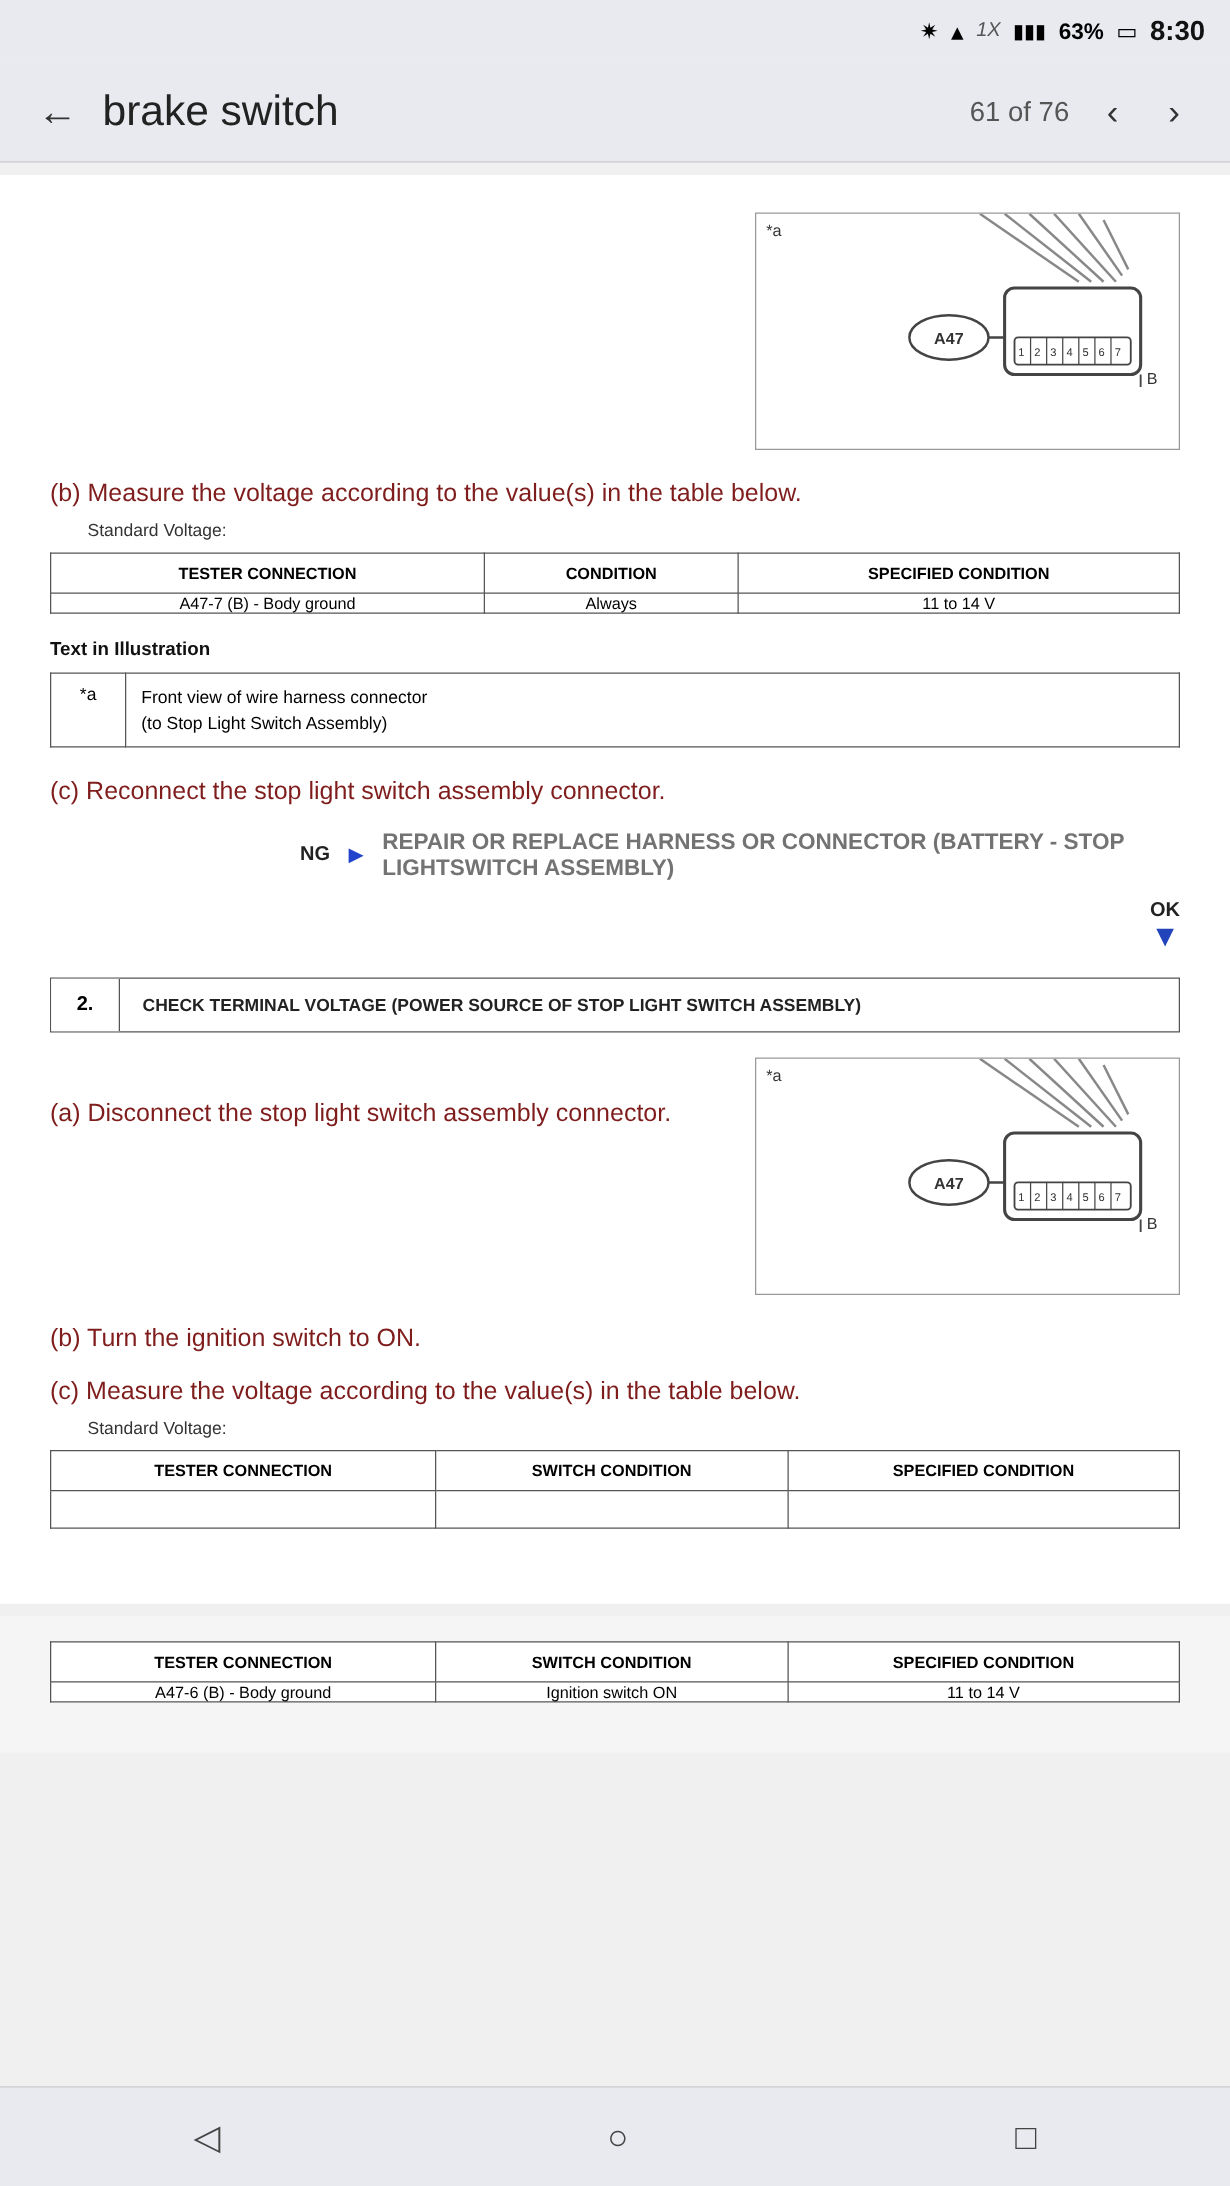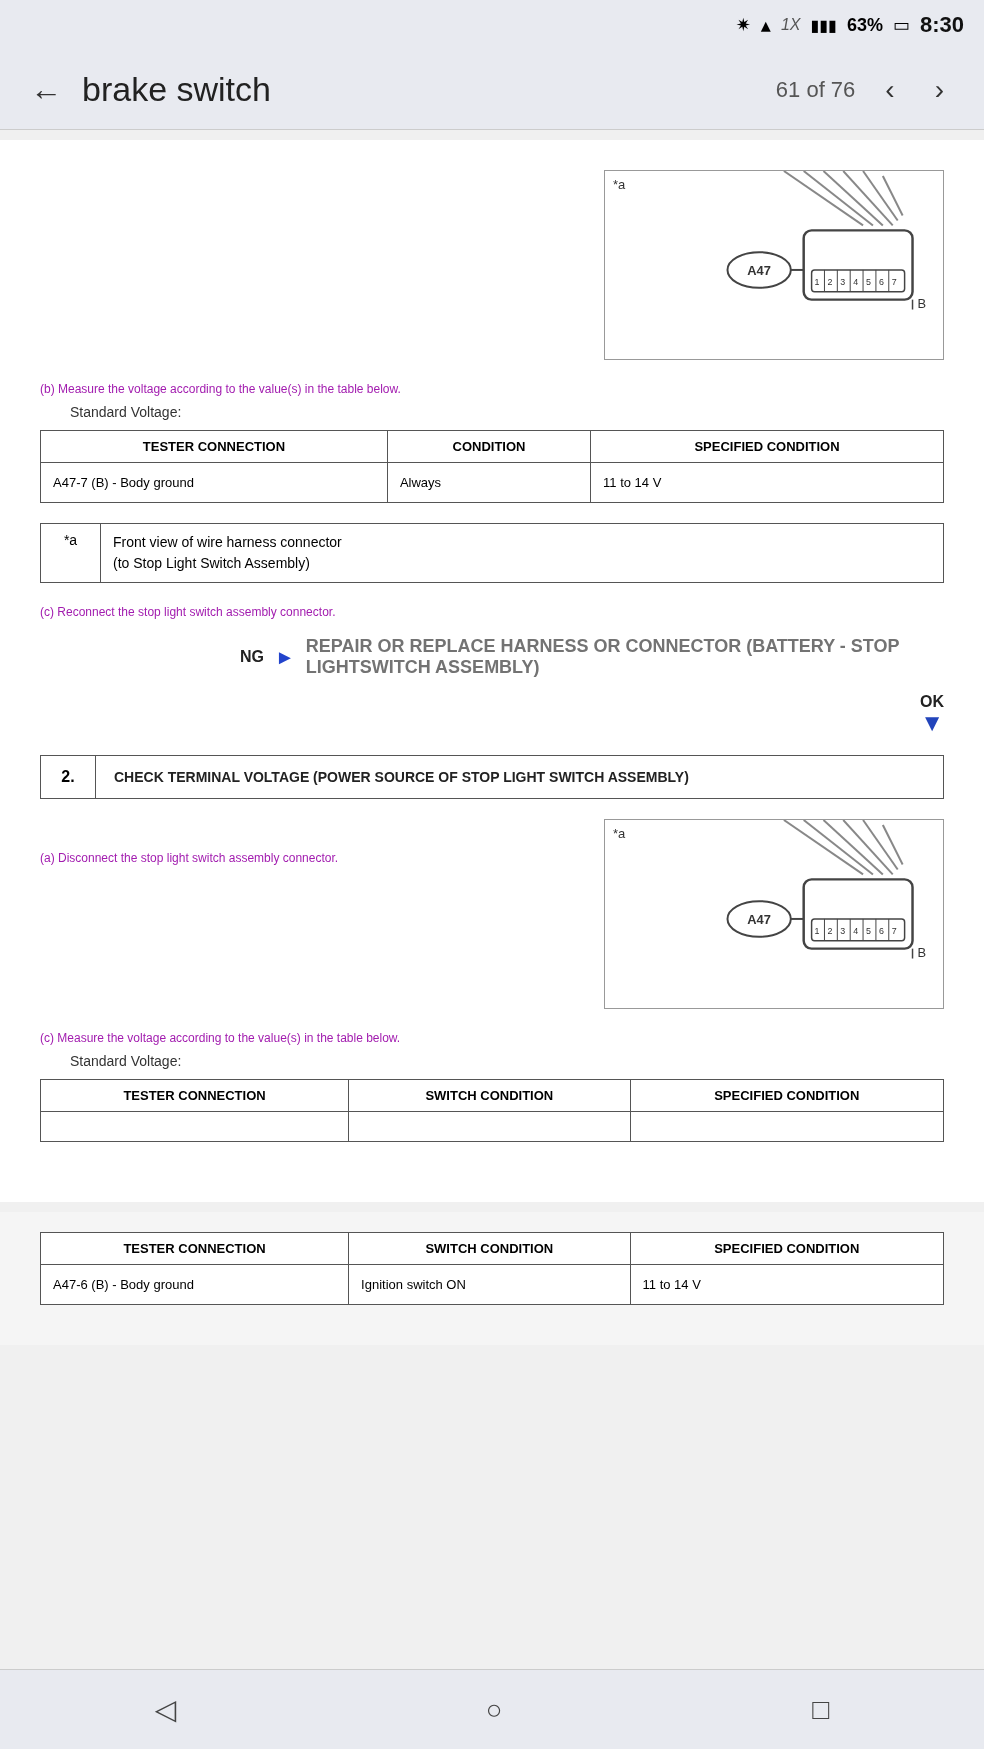--- a/index.html
+++ b/index.html
@@ -93,22 +93,22 @@
       font-size: 13px;
       color: #333;
     }
     .connector-svg {
       width: 100%;
       height: 100%;
     }
 
     
     .body-text {
-      font-size: 12px;
-      color: #a21caf;
+      font-size: 20px;
+      color: #7f1d1d;
       margin-bottom: 6px;
       line-height: 1.5;
     }
     .label-text {
       font-size: 14px;
       color: #333;
       margin-left: 30px;
       margin-bottom: 10px;
     }
 
@@ -122,21 +122,22 @@
     .data-table th {
       border: 1px solid #555;
       padding: 8px 12px;
       text-align: center;
       background: #fff;
       font-weight: bold;
       font-size: 13px;
     }
     .data-table td {
       border: 1px solid #555;
-      padding: 12px 12px;
+      padding: 0 12px;
+      text-align: center;
       background: #fff;
       font-size: 13px;
     }
 
     
     .illustration-table {
       width: 100%;
       border-collapse: collapse;
       margin-bottom: 20px;
       font-size: 14px;
@@ -336,20 +337,21 @@
     </thead>
     <tbody>
       <tr>
         <td>A47-7 (B) - Body ground</td>
         <td>Always</td>
         <td>11 to 14 V</td>
       </tr>
     </tbody>
   </table>
 
+  <p class="section-heading">Text in Illustration</p>
   <table class="illustration-table">
     <tbody>
       <tr>
         <td class="label-cell">*a</td>
         <td class="text-cell">
           Front view of wire harness connector<br>
           (to Stop Light Switch Assembly)
         </td>
       </tr>
     </tbody>
@@ -403,20 +405,21 @@
         <text x="289" y="115" font-size="9" fill="#333">7</text>
         <ellipse cx="155" cy="100" rx="32" ry="18" fill="none" stroke="#444" stroke-width="2"></ellipse>
         <text x="143" y="105" font-size="13" fill="#333" font-weight="bold">A47</text>
         <line x1="187" y1="100" x2="200" y2="100" stroke="#444" stroke-width="2"></line>
         <text x="315" y="138" font-size="13" fill="#333">B</text>
         <line x1="310" y1="130" x2="310" y2="140" stroke="#444" stroke-width="1.5"></line>
       </svg>
     </div>
   </div>
 
+  <p class="body-text">(b) Turn the ignition switch to ON.</p>
   <p class="body-text" style="margin-top:12px;">(c) Measure the voltage according to the value(s) in the table below.</p>
   <p class="label-text">Standard Voltage:</p>
 
   <table class="data-table">
     <thead>
       <tr>
         <th>TESTER CONNECTION</th>
         <th>SWITCH CONDITION</th>
         <th>SPECIFIED CONDITION</th>
       </tr>

